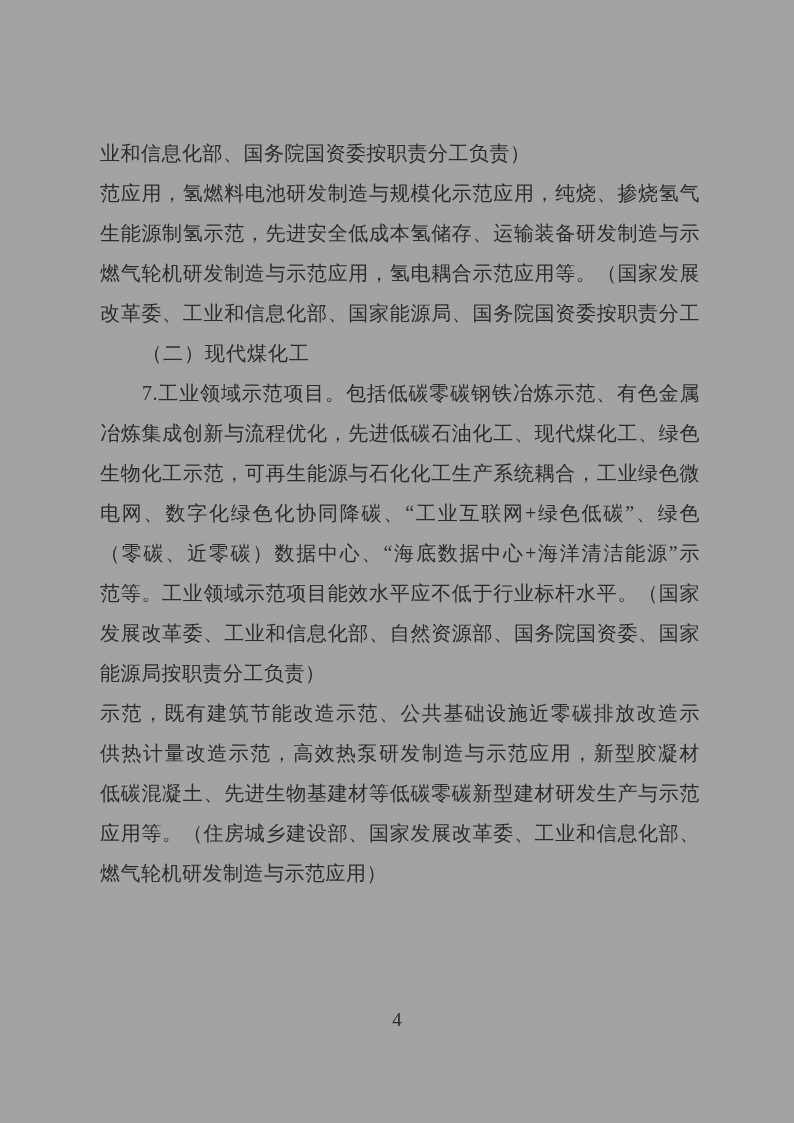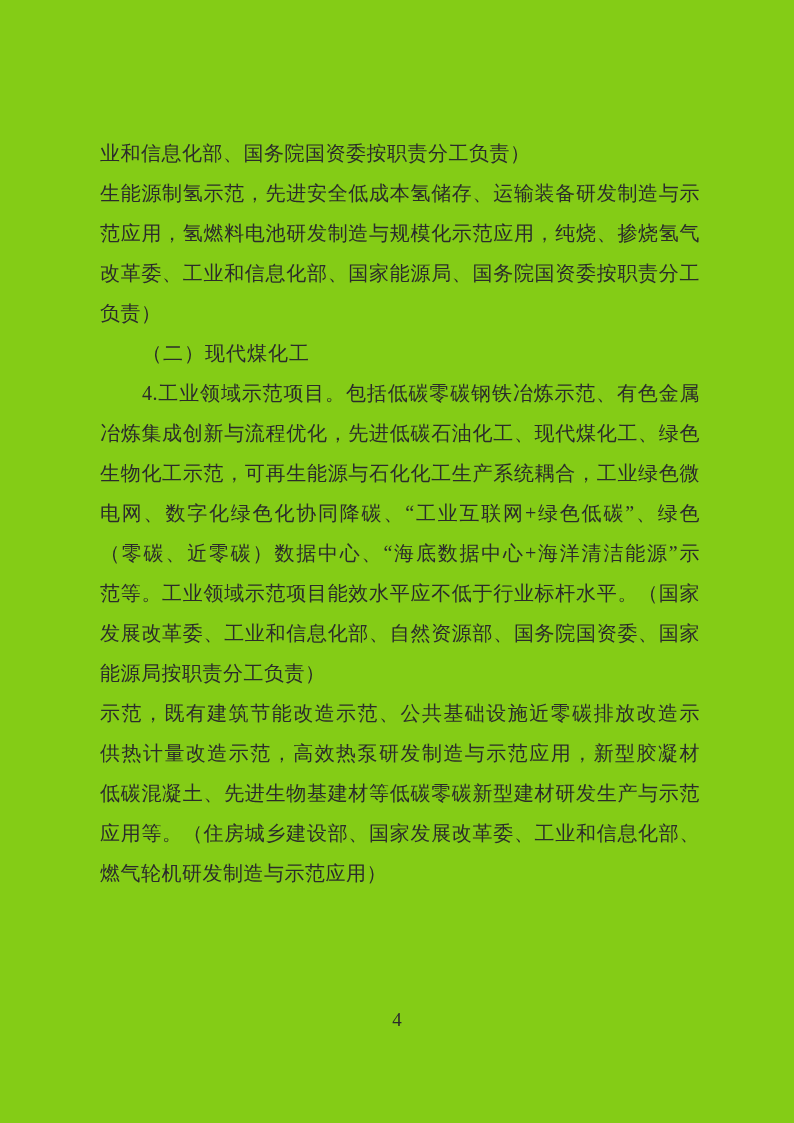--- a/index.html
+++ b/index.html
@@ -4,21 +4,21 @@
 <style>
   html, body {
     margin: 0;
     padding: 0;
     background: #ffffff;
   }
   .page {
     position: relative;
     width: 794px;
     height: 1123px;
-    background: #84cc16;
+    background: #a3a3a3;
     overflow: hidden;
     font-family: "Liberation Serif", "DejaVu Serif", serif;
     color: #2b2b2b;
   }
   .doc-body {
     position: absolute;
     left: 100px;
     top: 133px;
     width: 600px;
   }
@@ -64,32 +64,32 @@
 <body>
 
 <div class="page">
   <div class="doc-body">
 
     <div class="para">
       <div class="line">业和信息化部、国务院国资委按职责分工负责）</div>
     </div>
 
     <div class="para">
+      <div class="line just">范应用，氢燃料电池研发制造与规模化示范应用，纯烧、掺烧氢气</div>
       <div class="line just">生能源制氢示范，先进安全低成本氢储存、运输装备研发制造与示</div>
-      <div class="line just">范应用，氢燃料电池研发制造与规模化示范应用，纯烧、掺烧氢气</div>
+      <div class="line just">燃气轮机研发制造与示范应用，氢电耦合示范应用等。（国家发展</div>
       <div class="line just">改革委、工业和信息化部、国家能源局、国务院国资委按职责分工</div>
-      <div class="line">负责）</div>
     </div>
 
     <div class="para">
       <div class="line first heading">（二）现代煤化工</div>
     </div>
 
     <div class="para">
-      <div class="line first just">4.工业领域示范项目。包括低碳零碳钢铁冶炼示范、有色金属</div>
+      <div class="line first just">7.工业领域示范项目。包括低碳零碳钢铁冶炼示范、有色金属</div>
       <div class="line just">冶炼集成创新与流程优化，先进低碳石油化工、现代煤化工、绿色</div>
       <div class="line just">生物化工示范，可再生能源与石化化工生产系统耦合，工业绿色微</div>
       <div class="line just">电网、数字化绿色化协同降碳、“工业互联网+绿色低碳”、绿色</div>
       <div class="line just">（零碳、近零碳）数据中心、“海底数据中心+海洋清洁能源”示</div>
       <div class="line just">范等。工业领域示范项目能效水平应不低于行业标杆水平。（国家</div>
       <div class="line just">发展改革委、工业和信息化部、自然资源部、国务院国资委、国家</div>
       <div class="line">能源局按职责分工负责）</div>
     </div>
 
     <div class="para">

